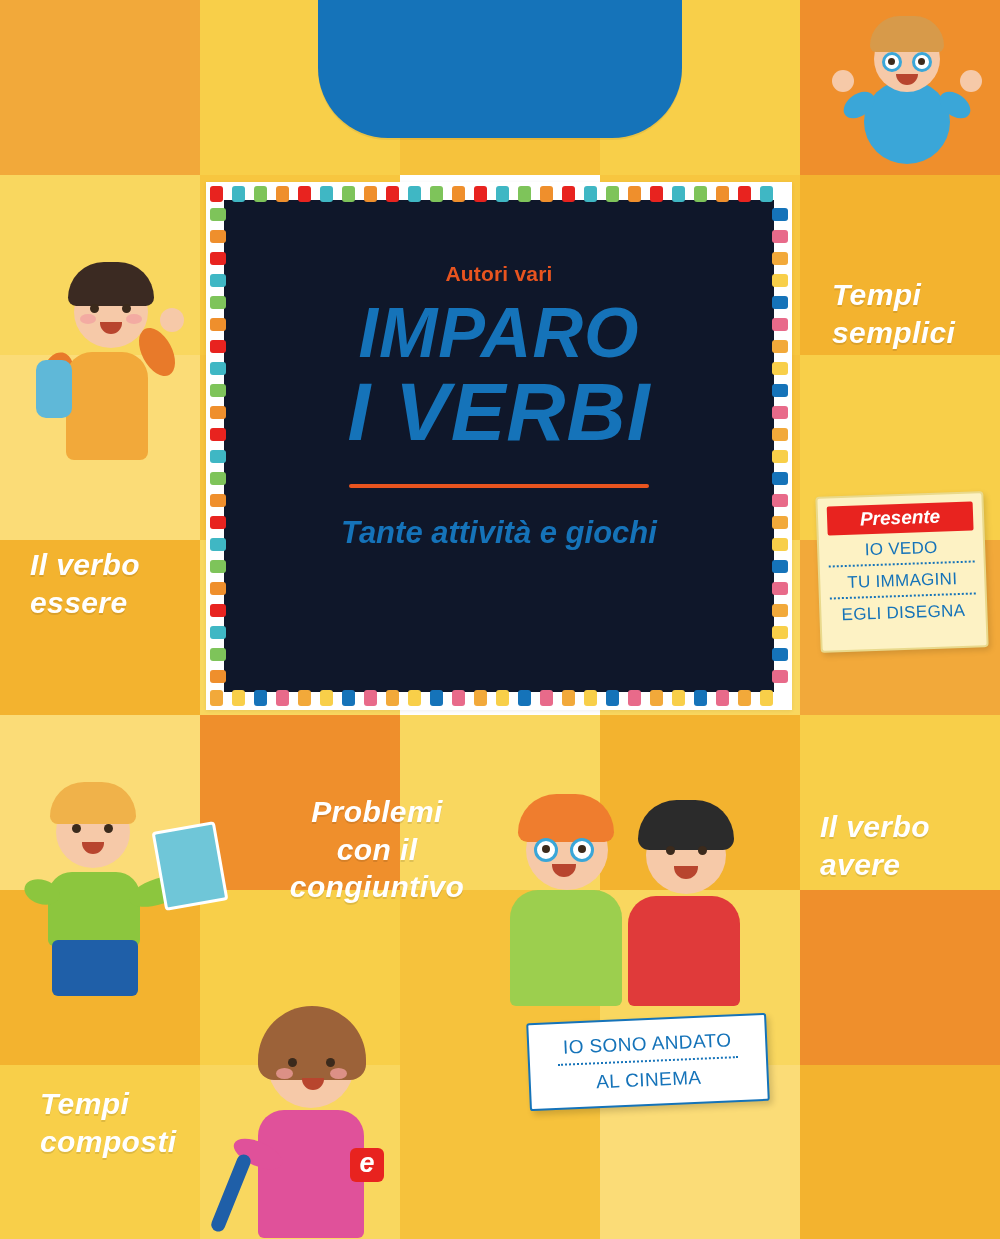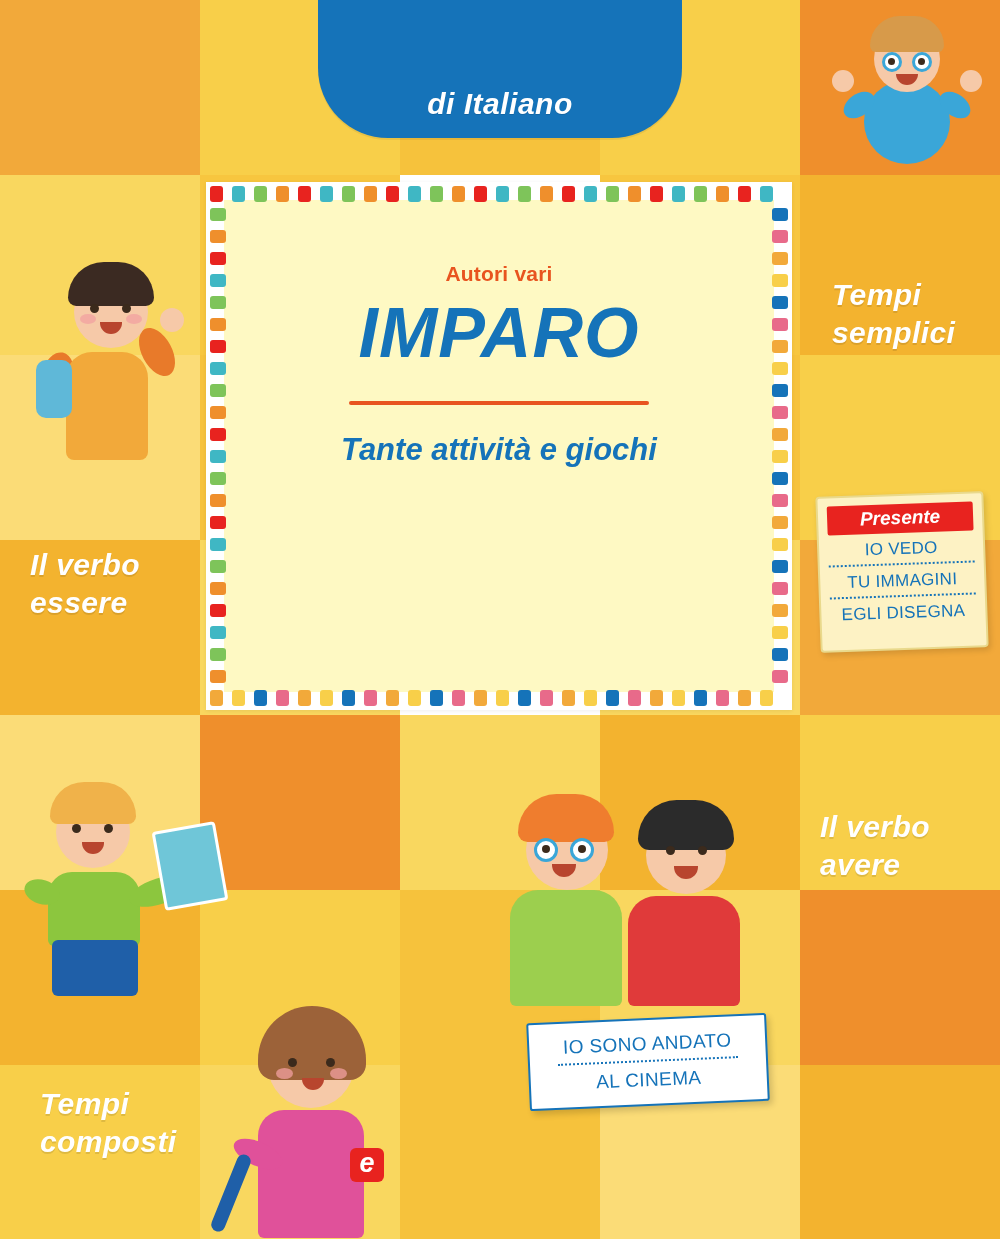--- a/index.html
+++ b/index.html
@@ -64,21 +64,21 @@
     top: 182px;
     width: 586px;
     height: 528px;
     background: #ffffff;
     z-index: 5;
     box-shadow: 0 1px 4px rgba(0,0,0,0.07);
   }
   .panel-inner {
     position: absolute;
     inset: 18px;
-    background: #fef9c3;
+    background: #0f172a;
     display: flex;
     flex-direction: column;
     align-items: center;
     justify-content: flex-start;
     padding-top: 62px;
     box-sizing: border-box;
   }
   
   .dash {
     position: absolute;
@@ -366,27 +366,27 @@
     <div class="sk" style="left:34px; top:4px; width:108px; height:74px; background:#9c6239; border-radius:54px 54px 16px 16px;"></div>
     <div class="sk round" style="left:64px; top:56px; width:9px; height:9px; background:#3b2a1c;"></div>
     <div class="sk round" style="left:102px; top:56px; width:9px; height:9px; background:#3b2a1c;"></div>
     <div class="sk round" style="left:52px; top:66px; width:17px; height:11px; background:#f2a0a0; opacity:.75;"></div>
     <div class="sk round" style="left:106px; top:66px; width:17px; height:11px; background:#f2a0a0; opacity:.75;"></div>
     <div class="sk" style="left:78px; top:76px; width:22px; height:12px; background:#b8452e; border-radius:0 0 12px 12px;"></div>
     <div class="sk" style="left:0px; top:150px; width:14px; height:82px; background:#1f5fa8; border-radius:7px; transform:rotate(22deg);"></div>
   </div>
 
   <div class="banner">
-    <div class="line">di Italiano</div>
   </div>
 
   <div class="panel">
     <div class="panel-inner">
       <div class="authors">Autori vari</div>
       <div class="title1">IMPARO</div>
+      <div class="title2">I VERBI</div>
       <div class="rule"></div>
       <div class="sub1">Tante attività e giochi</div>
     </div>
   <div class="dash" style="left: 4px; top: 4px; background: rgb(232, 35, 31);"></div>
       <div class="dash" style="left: 4px; top: 508px; background: rgb(242, 169, 58);"></div>
       <div class="dash" style="left: 26px; top: 4px; background: rgb(63, 183, 196);"></div>
       <div class="dash" style="left: 26px; top: 508px; background: rgb(248, 207, 73);"></div>
       <div class="dash" style="left: 48px; top: 4px; background: rgb(126, 196, 90);"></div>
       <div class="dash" style="left: 48px; top: 508px; background: rgb(21, 115, 185);"></div>
       <div class="dash" style="left: 70px; top: 4px; background: rgb(239, 143, 44);"></div>
@@ -478,20 +478,23 @@
       <div class="dash" style="left: 4px; top: 466px; background: rgb(126, 196, 90); width: 16px; height: 13px;"></div>
       <div class="dash" style="left: 566px; top: 466px; background: rgb(21, 115, 185); width: 16px; height: 13px;"></div>
       <div class="dash" style="left: 4px; top: 488px; background: rgb(239, 143, 44); width: 16px; height: 13px;"></div>
       <div class="dash" style="left: 566px; top: 488px; background: rgb(232, 106, 138); width: 16px; height: 13px;"></div>
     </div>
 
   <div class="cap cap-tempi-semplici" style="white-space:pre-line;">Tempi
 semplici</div>
   <div class="cap cap-verbo-essere" style="white-space:pre-line;">Il verbo
 essere</div>
+  <div class="cap cap-problemi" style="white-space:pre-line;">Problemi
+con il
+congiuntivo</div>
   <div class="cap cap-verbo-avere" style="white-space:pre-line;">Il verbo
 avere</div>
   <div class="cap cap-tempi-composti" style="white-space:pre-line;">Tempi
 composti</div>
 
   <div class="note-presente">
     <div class="hdr">Presente</div>
     <div class="row">IO VEDO</div>
     <div class="row">TU IMMAGINI</div>
     <div class="row">EGLI DISEGNA</div>

